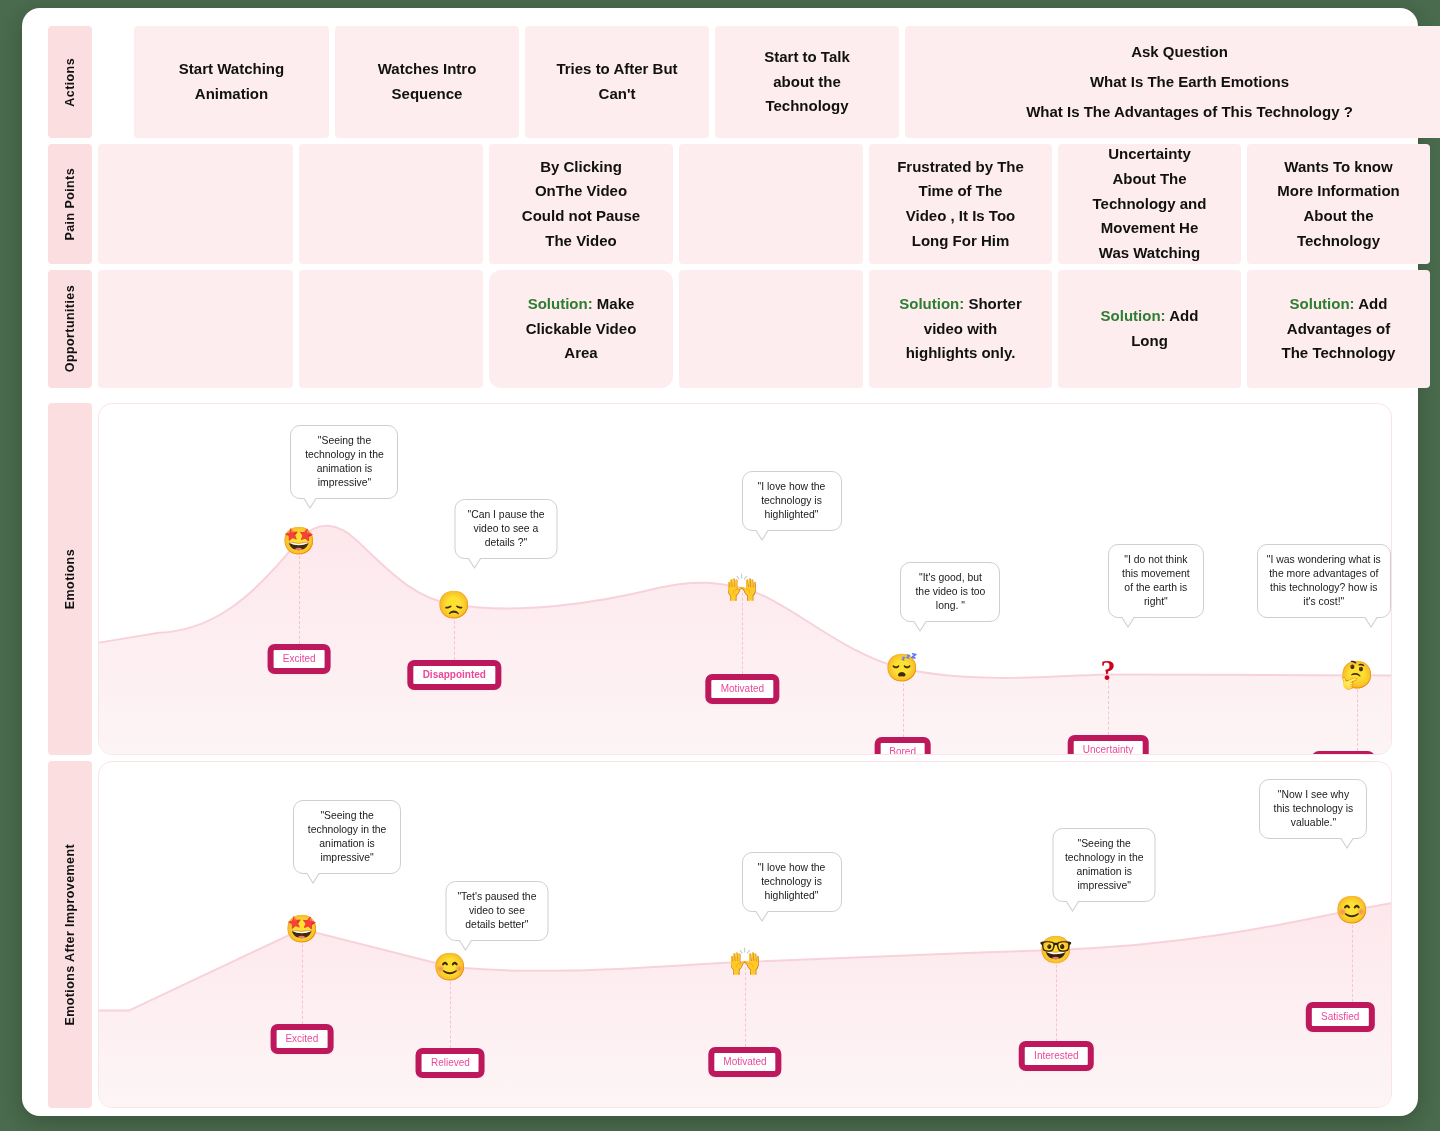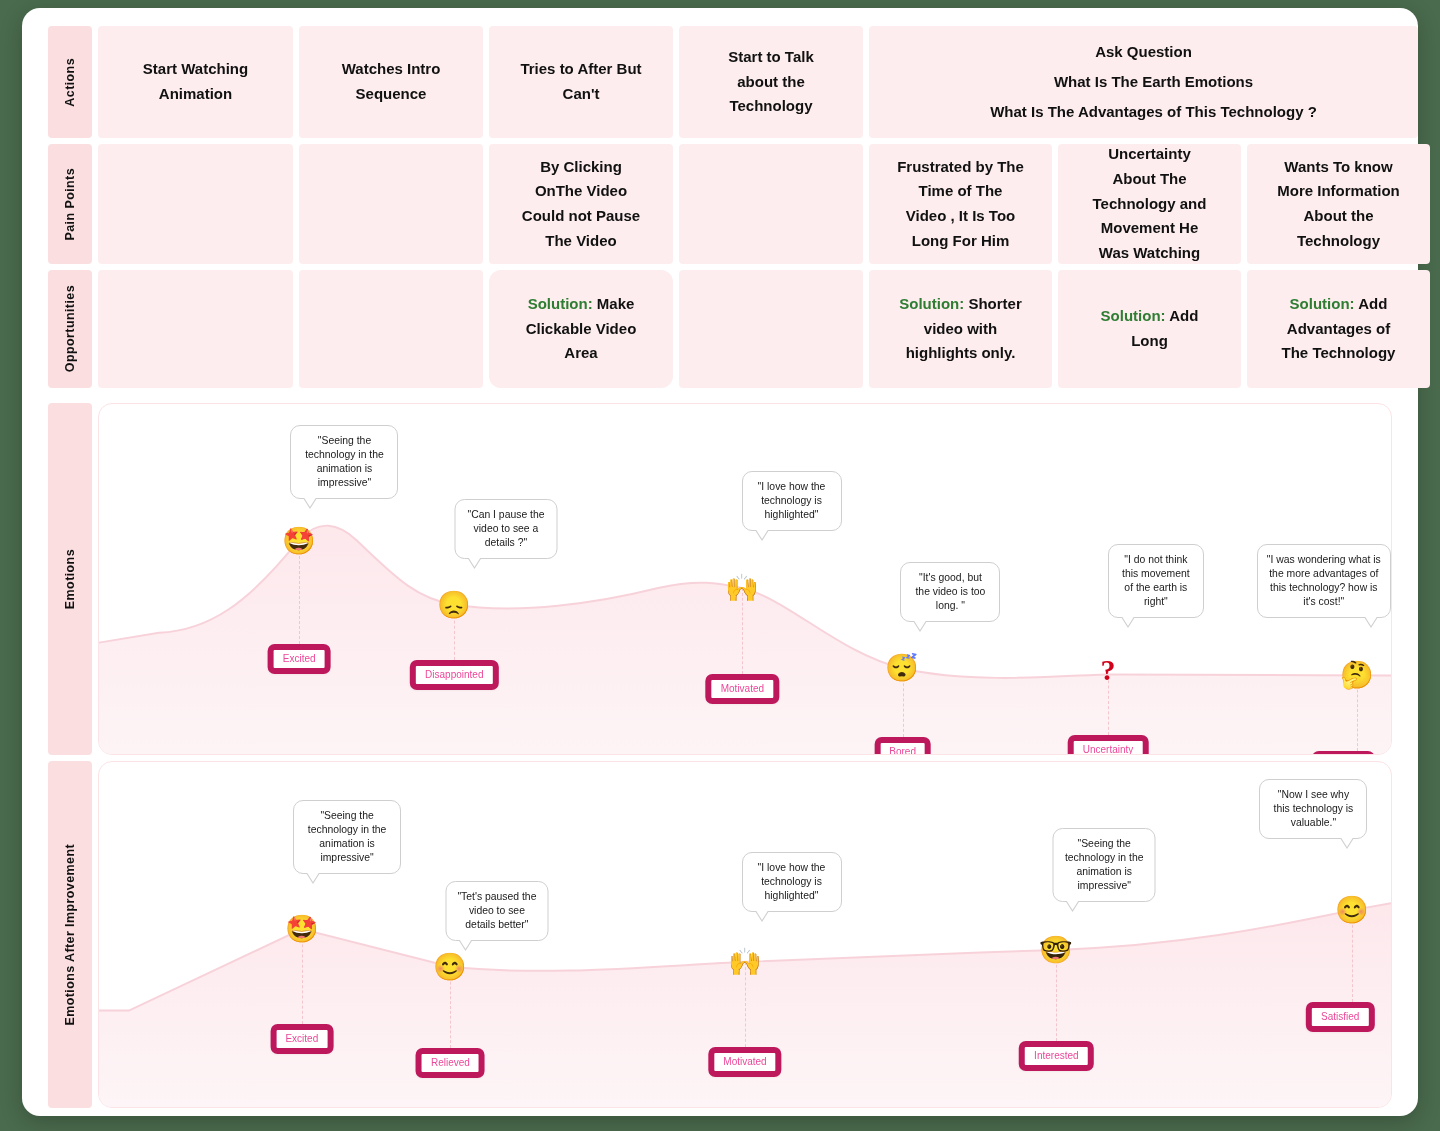--- a/index.html
+++ b/index.html
@@ -145,21 +145,21 @@
 
 <div id="root">
   <div class="card">
 
     <div class="grid" id="grid">
         <div class="grid-row r-actions">
           <div class="row-label">
             <span>Actions</span>
           </div>
           <div class="cells">
-            <div class="cell" style="flex: 0 0 195px;">
+            <div class="cell" style="flex: 0 0 195px; margin-left: 36px;">
               <div><span>Start Watching Animation</span></div>
             </div>
             <div class="cell" style="flex: 0 0 184px;">
               <div><span>Watches Intro Sequence</span></div>
             </div>
             <div class="cell" style="flex: 0 0 184px;">
               <div><span>Tries to After But Can't</span></div>
             </div>
             <div class="cell" style="flex: 0 0 184px;">
               <div><span>Start to Talk about the Technology</span></div>
@@ -251,21 +251,21 @@
                    C 300,178 320,196 356,202 C 420,212 500,200 560,185 C 600,176 620,180 644,185
                    C 690,196 740,250 805,266 C 880,283 980,272 1010,272 C 1110,272 1200,273 1294,273" fill="none" stroke="#f8d2da" stroke-width="2"></path>
         </svg>
       <div class="stem" style="left: 15.5%; top: 39%; height: 29.5%;"></div>
           <div class="bubble tl" style="left: 19%; top: 6%; width: 108px;"><span>"Seeing the technology in the animation is impressive"</span><i class="tail"></i><i class="tail-in"></i></div>
           <div class="pt" style="left: 15.5%; top: 39%;">🤩</div>
           <div class="lbl" style="left: calc(15.5% + 0px); top: 68.5%;">Excited</div>
           <div class="stem" style="left: 27.5%; top: 57.5%; height: 15.5%;"></div>
           <div class="bubble tl" style="left: 31.5%; top: 27%; width: 103px;"><span>"Can I pause the video to see a details ?"</span><i class="tail"></i><i class="tail-in"></i></div>
           <div class="pt" style="left: 27.5%; top: 57.5%;">😞</div>
-          <div class="lbl" style="left: calc(27.5% + 0px); top: 73%;">Disappointed</div>
+          <div class="lbl" style="left: calc(27.5% + 0px); top: 73%; font-weight: bold;">Disappointed</div>
           <div class="stem" style="left: 49.8%; top: 52.5%; height: 24.5%;"></div>
           <div class="bubble tl" style="left: 53.6%; top: 19%; width: 100px;"><span>"I love how the technology is highlighted"</span><i class="tail"></i><i class="tail-in"></i></div>
           <div class="pt" style="left: 49.8%; top: 52.5%;">🙌</div>
           <div class="lbl" style="left: calc(49.8% + 0px); top: 77%;">Motivated</div>
           <div class="stem" style="left: 62.2%; top: 75.5%; height: 19.5%;"></div>
           <div class="bubble tl" style="left: 65.9%; top: 45%; width: 100px;"><span>"It's good, but the video is too long. "</span><i class="tail"></i><i class="tail-in"></i></div>
           <div class="pt" style="left: 62.2%; top: 75.5%;">😴</div>
           <div class="lbl" style="left: calc(62.2% + 0px); top: 95%;">Bored</div>
           <div class="stem" style="left: 78.1%; top: 76%; height: 18.5%;"></div>
           <div class="bubble tl" style="left: 81.8%; top: 40%; width: 96px;"><span>"I do not think this movement of the earth is right"</span><i class="tail"></i><i class="tail-in"></i></div>

